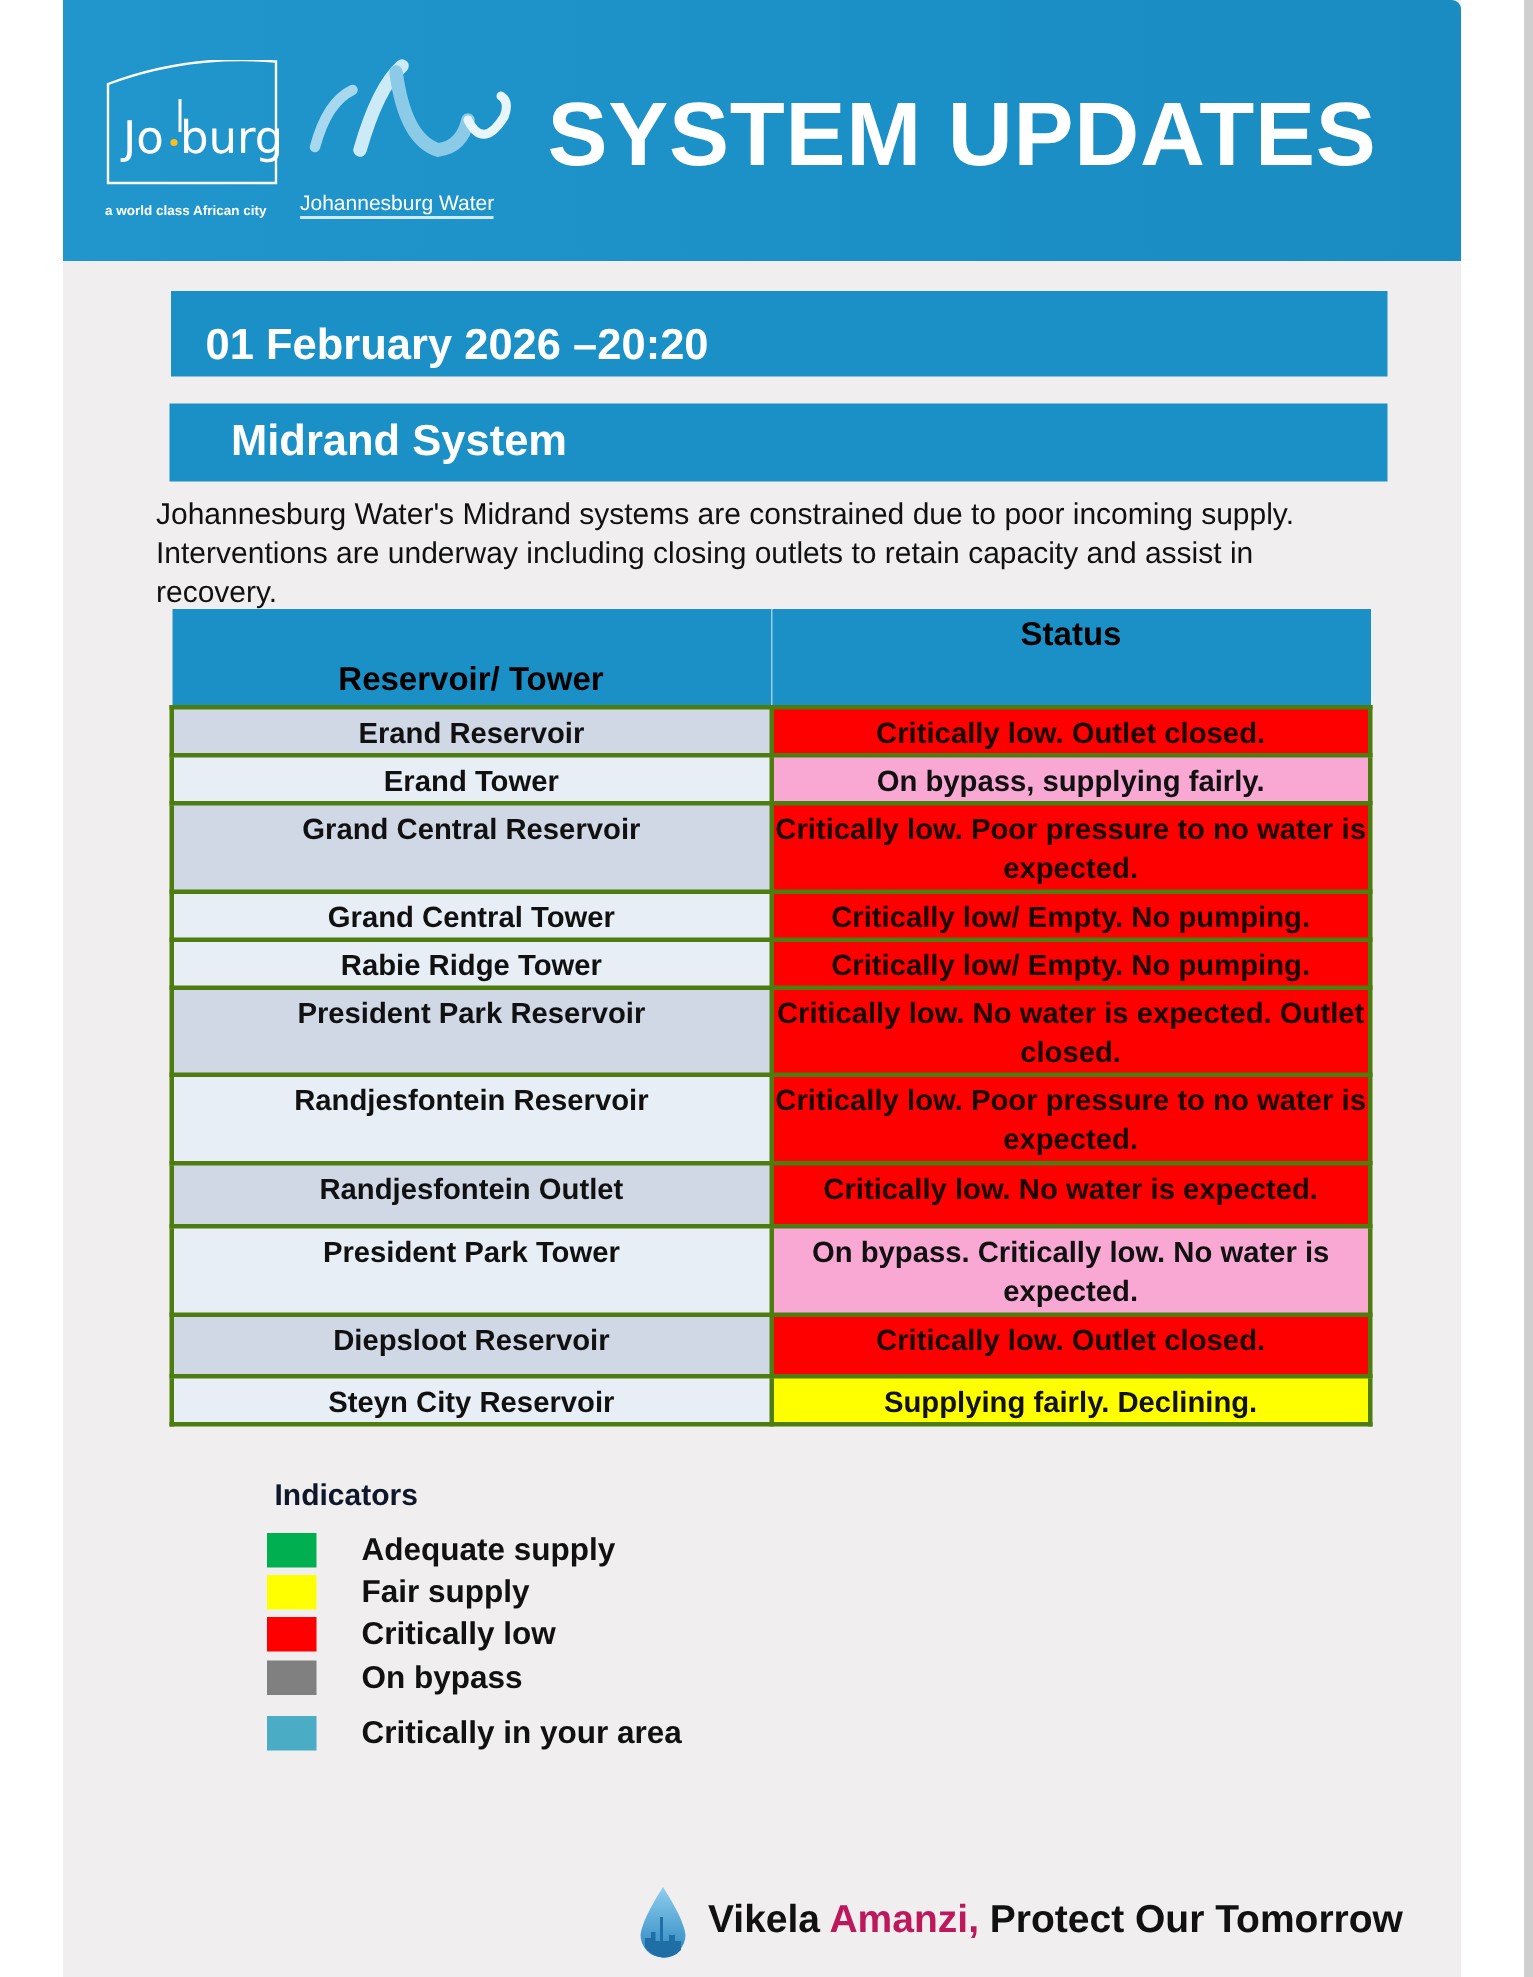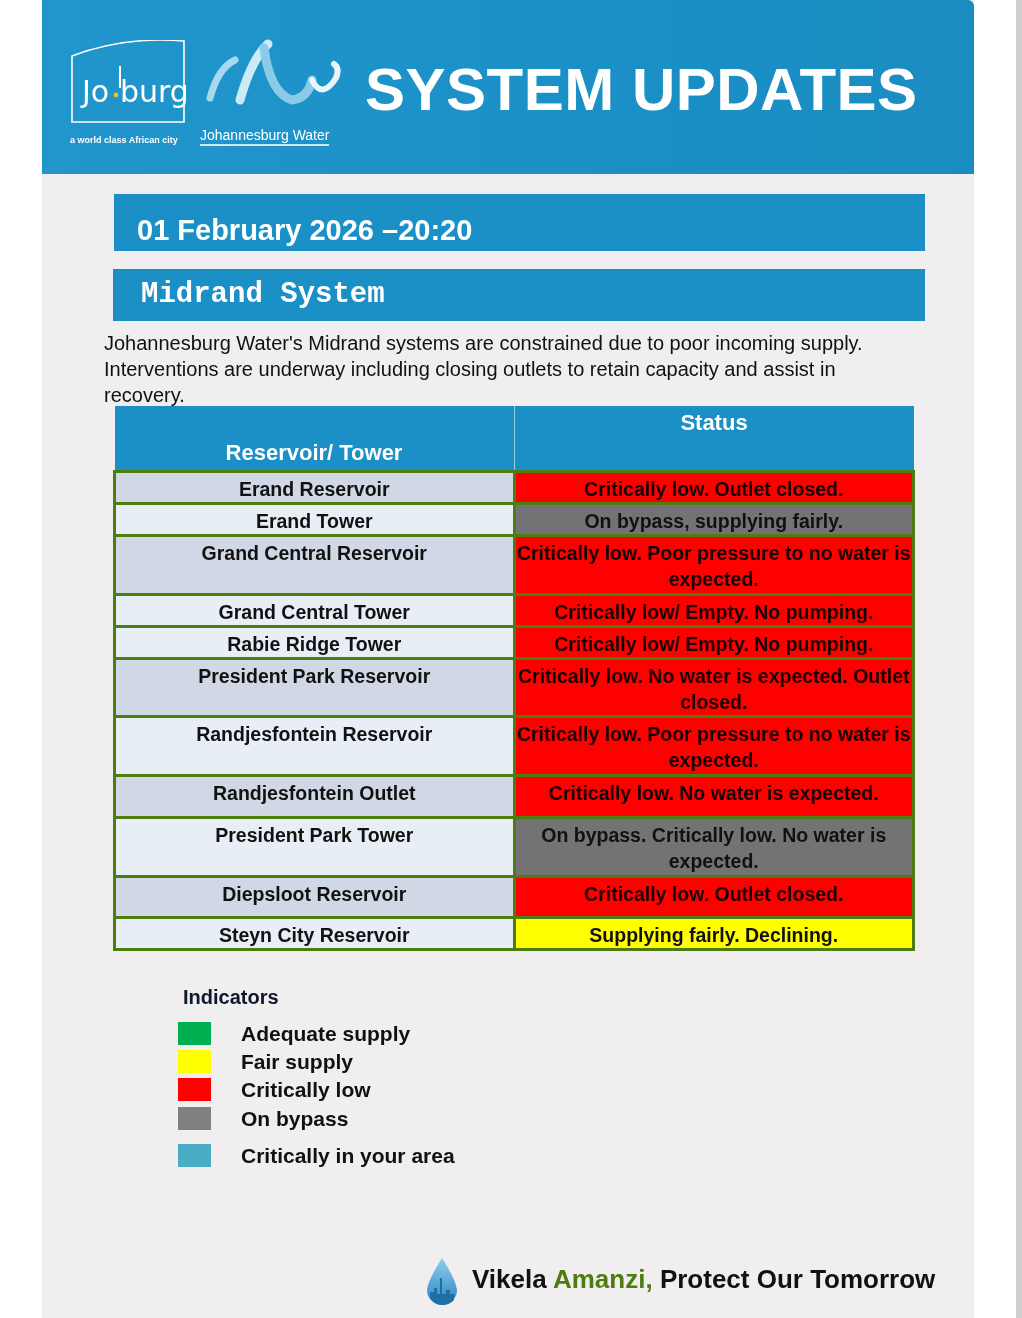--- a/index.html
+++ b/index.html
@@ -15,45 +15,45 @@
   .joburg-logo { position: absolute; left: 28px; top: 40px; width: 116px; height: 84px; }
   .joburg-tag { position: absolute; left: 28px; top: 135px; font-size: 9px; font-weight: bold; color: #ffffff; white-space: nowrap; }
   .jw-logo { position: absolute; left: 158px; top: 38px; width: 145px; height: 80px; }
   .jw-name { position: absolute; left: 158px; top: 107px; font-size: 14px; color: #ffffff; white-space: nowrap; border-bottom: 2px solid #cfe9f6; padding-bottom: 1px; margin-top: 20px; }
   .banner-title { position: absolute; left: 323px; top: 55px; font-size: 60px; font-weight: bold; color: #ffffff; letter-spacing: 0.5px; white-space: nowrap; }
 
   .date-bar { position: absolute; left: 72px; top: 194px; width: 811px; height: 57px; background: #1b90c6; }
   .date-text { position: absolute; left: 23px; top: 20px; font-size: 29px; font-weight: bold; color: #ffffff; white-space: nowrap; }
 
   .system-bar { position: absolute; left: 71px; top: 269px; width: 812px; height: 52px; background: #1b90c6; }
-  .system-text { position: absolute; left: 28px; top: 9px; font-size: 29px; font-weight: bold; color: #ffffff; white-space: nowrap; font-family: Liberation Mono, monospace; }
+  .system-text { position: absolute; left: 41px; top: 9px; font-size: 29px; font-weight: bold; color: #ffffff; white-space: nowrap; }
 
   .intro { position: absolute; left: 62px; top: 330px; width: 800px; font-size: 20px; line-height: 26px; color: #111111; }
 
   .status-table { position: absolute; left: 71px; top: 406px; width: 802px; border-collapse: collapse; table-layout: fixed; }
-  .status-table th { background: #1b90c6; color: #ffffff; font-size: 22px; font-weight: bold; height: 65px; border-right: 1px solid #9ccde6; }
+  .status-table th { background: #1b90c6; color: #000000; font-size: 22px; font-weight: bold; height: 65px; border-right: 1px solid #9ccde6; }
   .status-table th.col-name { vertical-align: bottom; padding-bottom: 4px; }
   .status-table th.col-status { vertical-align: top; padding-top: 4px; border-right: none; }
   .status-table td { border: 3px solid #4d7c0f; font-size: 19.5px; font-weight: bold; text-align: center; vertical-align: top; line-height: 26px; padding-top: 3px; color: #111111; }
   .status-table td.name-cell { width: 400px; }
   .row-odd td.name-cell { background: #d0d8e6; }
   .row-even td.name-cell { background: #e8eef6; margin-top: 11px; }
   .st-red { background: #ff0000; color: #1a0000 !important; }
-  .st-gray { background: #737373; }
+  .st-gray { background: #f9a8d4; }
   .st-yellow { background: #ffff00; }
 
   .indicators-title { position: absolute; left: 141px; top: 986px; font-size: 20px; font-weight: bold; color: #0f172a; }
   .ind-item { position: absolute; left: 136px; width: 400px; height: 24px; }
   .ind-swatch { position: absolute; left: 0; top: 0; width: 33px; height: 23px; }
   .ind-label { position: absolute; left: 63px; top: 0; font-size: 21px; font-weight: bold; color: #111111; white-space: nowrap; }
 
   .footer { position: absolute; left: 382px; top: 1256px; width: 560px; height: 52px; }
   .drop-icon { position: absolute; left: 0; top: 0; width: 36px; height: 52px; }
   .slogan { position: absolute; left: 48px; top: 8px; font-size: 26px; font-weight: bold; color: #111111; white-space: nowrap; }
-  .slogan .accent { color: #4d7c0f; text-align: center; }
+  .slogan .accent { color: #be185d; text-align: center; }
 </style>
 </head>
 <body>
 
 <div class="page">
 
   <div class="banner">
     <svg class="joburg-logo" viewBox="0 0 116 84">
       <path d="M2 16 Q55 -4 114 1 L114 82 L2 82 Z" fill="none" stroke="#ffffff" stroke-width="1.6"></path>
       <text x="12" y="62" font-family="DejaVu Sans, sans-serif" font-size="30" fill="#ffffff">Jo</text>

